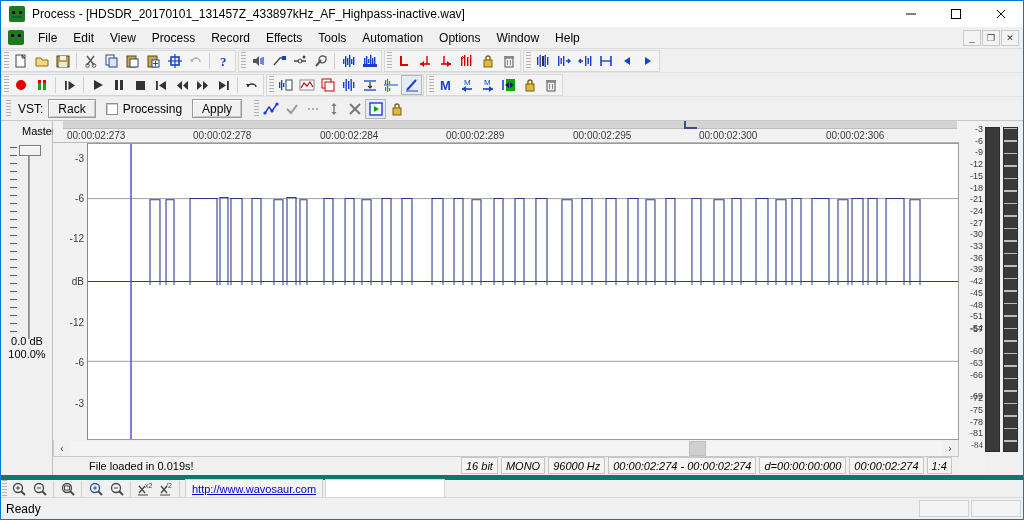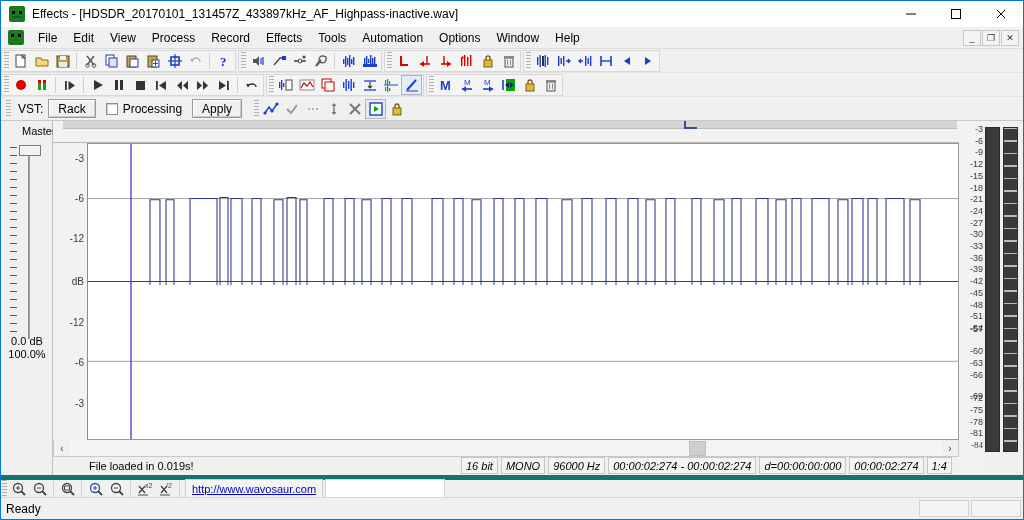--- a/index.html
+++ b/index.html
@@ -481,21 +481,21 @@
     white-space: nowrap;
   }
 </style>
 </head>
 <body>
 
 <div id="app">
 
   <div class="titlebar">
     <div class="app-icon"></div>
-    <div class="title-text">Effects - [HDSDR_20170101_131457Z_433897kHz_AF_Highpass-inactive.wav]</div>
+    <div class="title-text">Process - [HDSDR_20170101_131457Z_433897kHz_AF_Highpass-inactive.wav]</div>
     <div class="win-controls">
       <div class="win-btn">
         <svg width="12" height="12" viewBox="0 0 12 12">
             <line x1="1" y1="6" x2="11" y2="6" stroke="#000" stroke-width="1"></line>
           </svg>
       </div>
       <div class="win-btn">
         <svg width="12" height="12" viewBox="0 0 12 12">
             <rect x="1.5" y="1.5" width="9" height="9" fill="none" stroke="#000" stroke-width="1"></rect>
           </svg>
@@ -1010,20 +1010,29 @@
         <div>0.0 dB</div>
         <div>100.0%</div>
       </div>
     </div>
 
     <div class="doc-window">
 
       <div class="ruler-strip">
         <div class="ruler-bar"></div>
         <div class="ruler-marker" id="ruler-marker" style="left: 631px;"></div>
+        <div class="ruler-ticks" id="ruler-ticks">
+            <div class="ruler-tick" style="left: 14px;">00:00:02:273</div>
+            <div class="ruler-tick" style="left: 140px;">00:00:02:278</div>
+            <div class="ruler-tick" style="left: 267px;">00:00:02:284</div>
+            <div class="ruler-tick" style="left: 393px;">00:00:02:289</div>
+            <div class="ruler-tick" style="left: 520px;">00:00:02:295</div>
+            <div class="ruler-tick" style="left: 646px;">00:00:02:300</div>
+            <div class="ruler-tick" style="left: 773px;">00:00:02:306</div>
+          </div>
       </div>
 
       <div class="wave-body">
         <div class="db-scale" id="db-scale">
             <div class="db-lbl" style="top: 4.98221%;">-3</div>
             <div class="db-lbl" style="top: 18.5053%;">-6</div>
             <div class="db-lbl" style="top: 32.0285%;">-12</div>
             <div class="db-lbl" style="top: 46.6192%;">dB</div>
             <div class="db-lbl" style="top: 60.1423%;">-12</div>
             <div class="db-lbl" style="top: 73.6655%;">-6</div>

